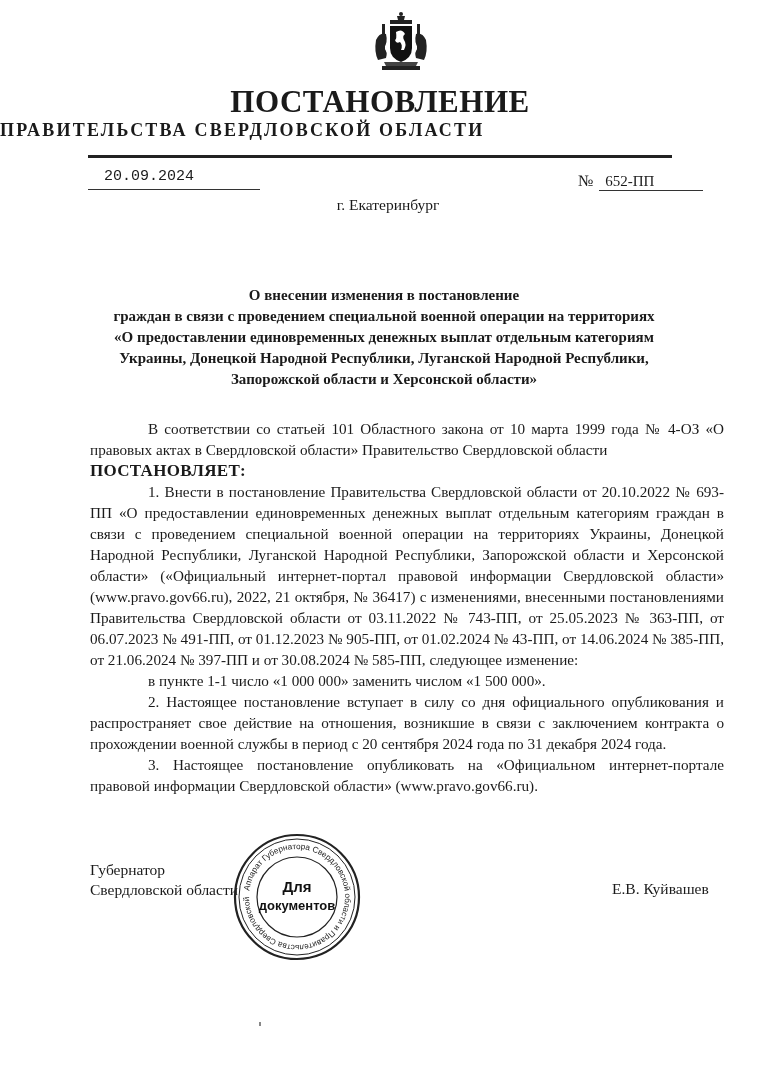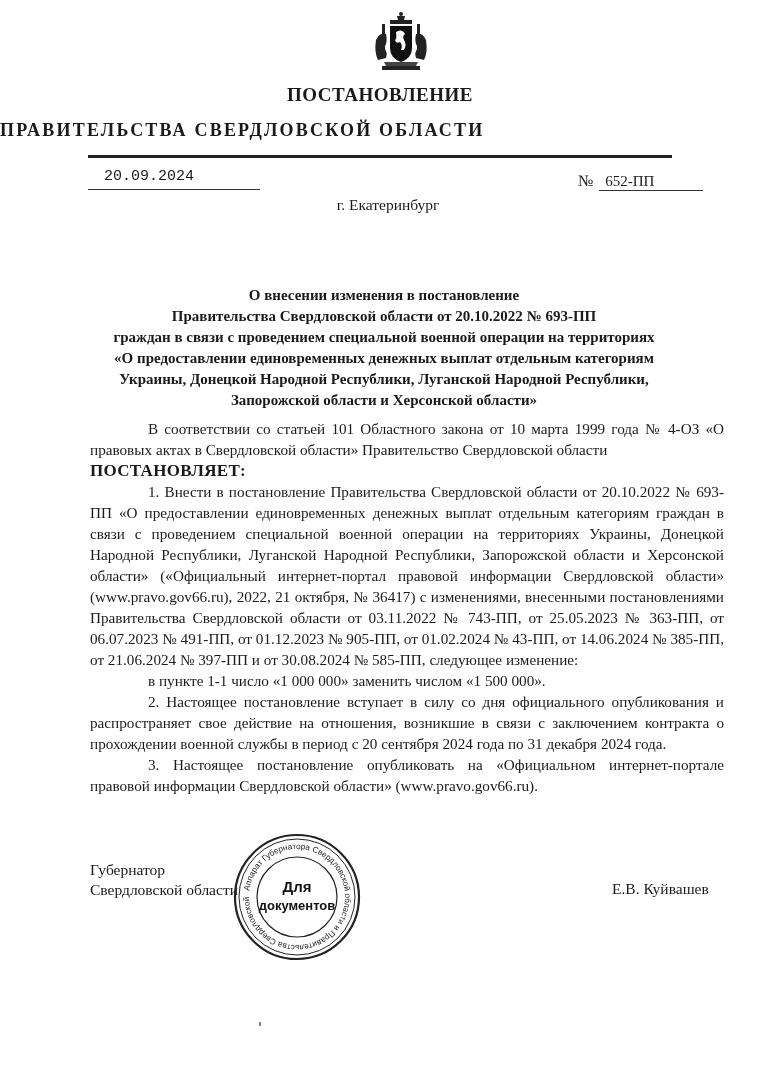--- a/index.html
+++ b/index.html
@@ -1,21 +1,21 @@
 <!DOCTYPE html>
 <html><head>
 <meta charset="utf-8">
 <style>
   html, body { margin:0; padding:0; background:#ffffff; }
   body { width:760px; height:1086px; position:relative; overflow:hidden; color:#1a1a1a;
          font-family:"Liberation Serif", serif; }
   .page { position:absolute; left:0; top:0; width:760px; height:1086px; }
   .emblem { position:absolute; left:368px; top:10px; width:66px; height:66px; }
   .title { position:absolute; left:0; width:760px; text-align:center; top:84px;
-           font-size:19px; font-weight:bold; letter-spacing:0.5px; }
+           font-size:31px; font-weight:bold; letter-spacing:0.5px; }
   .subtitle { position:absolute; left:0; width:760px; text-align:left; top:120px;
            font-size:18px; font-weight:bold; letter-spacing:2.2px; }
   .rule { position:absolute; left:88px; top:155px; width:584px; height:3px; background:#222; }
   .date { position:absolute; left:88px; top:168px; width:172px; border-bottom:1.5px solid #333;
           font-family:"Liberation Mono", monospace; font-size:15px; padding-left:16px; height:22px; box-sizing:border-box; }
   .num-wrap { position:absolute; left:578px; top:172px; font-size:16px; }
   .num-wrap .no { display:inline-block; }
   .num-val { display:inline-block; width:104px; border-bottom:1.5px solid #333; margin-left:6px;
           font-family:Liberation Serif, serif; font-size:15px; padding-left:6px; box-sizing:border-box; }
   .city { position:absolute; left:8px; width:760px; text-align:center; top:196px; font-size:15.5px; }
@@ -54,21 +54,20 @@
   <div class="rule"></div>
 
   <div class="date">20.09.2024</div>
   <div class="num-wrap">
     <span class="no">№</span><span class="num-val">652-ПП</span>
   </div>
   <div class="city">г. Екатеринбург</div>
 
   <div class="heading">
     <div>О внесении изменения в постановление</div>
-    <div>Правительства Свердловской области от 20.10.2022 № 693-ПП</div>
     <div>граждан в связи с проведением специальной военной операции на территориях</div>
     <div>«О предоставлении единовременных денежных выплат отдельным категориям</div>
     <div>Украины, Донецкой Народной Республики, Луганской Народной Республики,</div>
     <div>Запорожской области и Херсонской области»</div>
   </div>
 
   <div class="body">
     <p class="indent">В соответствии со статьей 101 Областного закона от 10 марта 1999 года № 4-ОЗ «О правовых актах в Свердловской области» Правительство Свердловской области</p>
     <p class="resolve">ПОСТАНОВЛЯЕТ:</p>
     <p class="indent">1. Внести в постановление Правительства Свердловской области от 20.10.2022 № 693-ПП «О предоставлении единовременных денежных выплат отдельным категориям граждан в связи с проведением специальной военной операции на территориях Украины, Донецкой Народной Республики, Луганской Народной Республики, Запорожской области и Херсонской области» («Официальный интернет-портал правовой информации Свердловской области» (www.pravo.gov66.ru), 2022, 21 октября, № 36417) с изменениями, внесенными постановлениями Правительства Свердловской области от 03.11.2022 № 743-ПП, от 25.05.2023 № 363-ПП, от 06.07.2023 № 491-ПП, от 01.12.2023 № 905-ПП, от 01.02.2024 № 43-ПП, от 14.06.2024 № 385-ПП, от 21.06.2024 № 397-ПП и от 30.08.2024 № 585-ПП, следующее изменение:</p>

